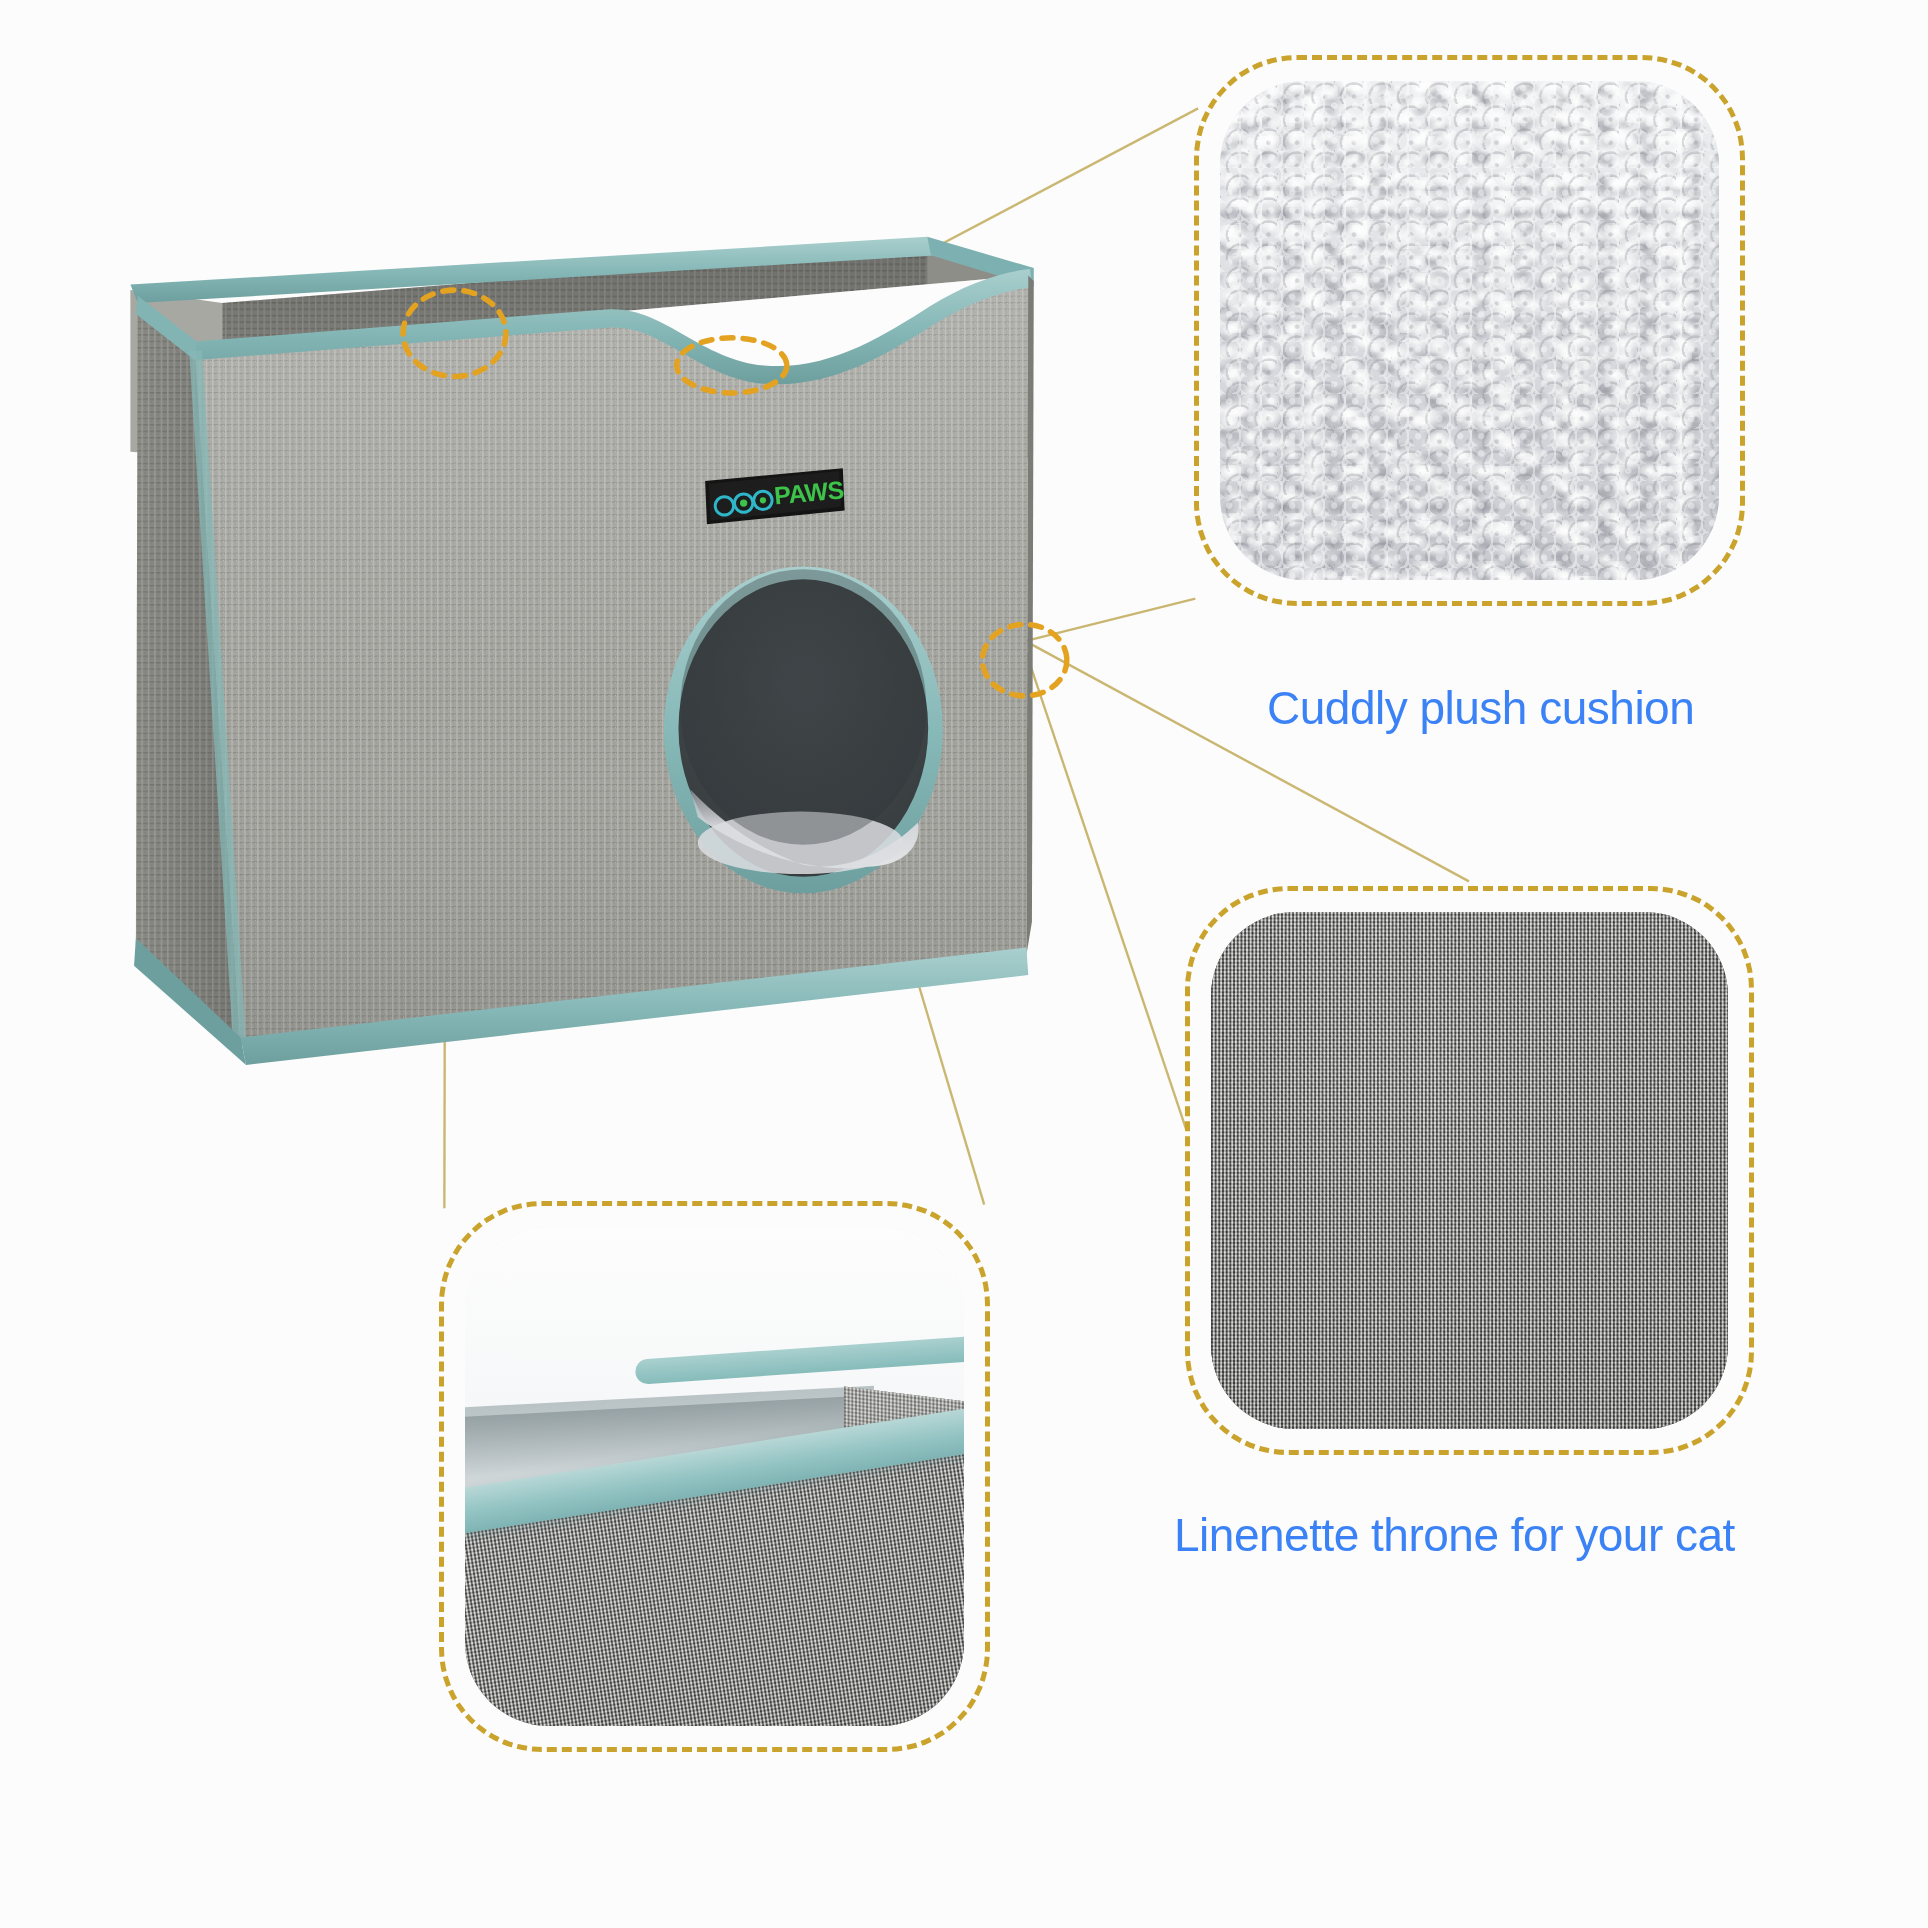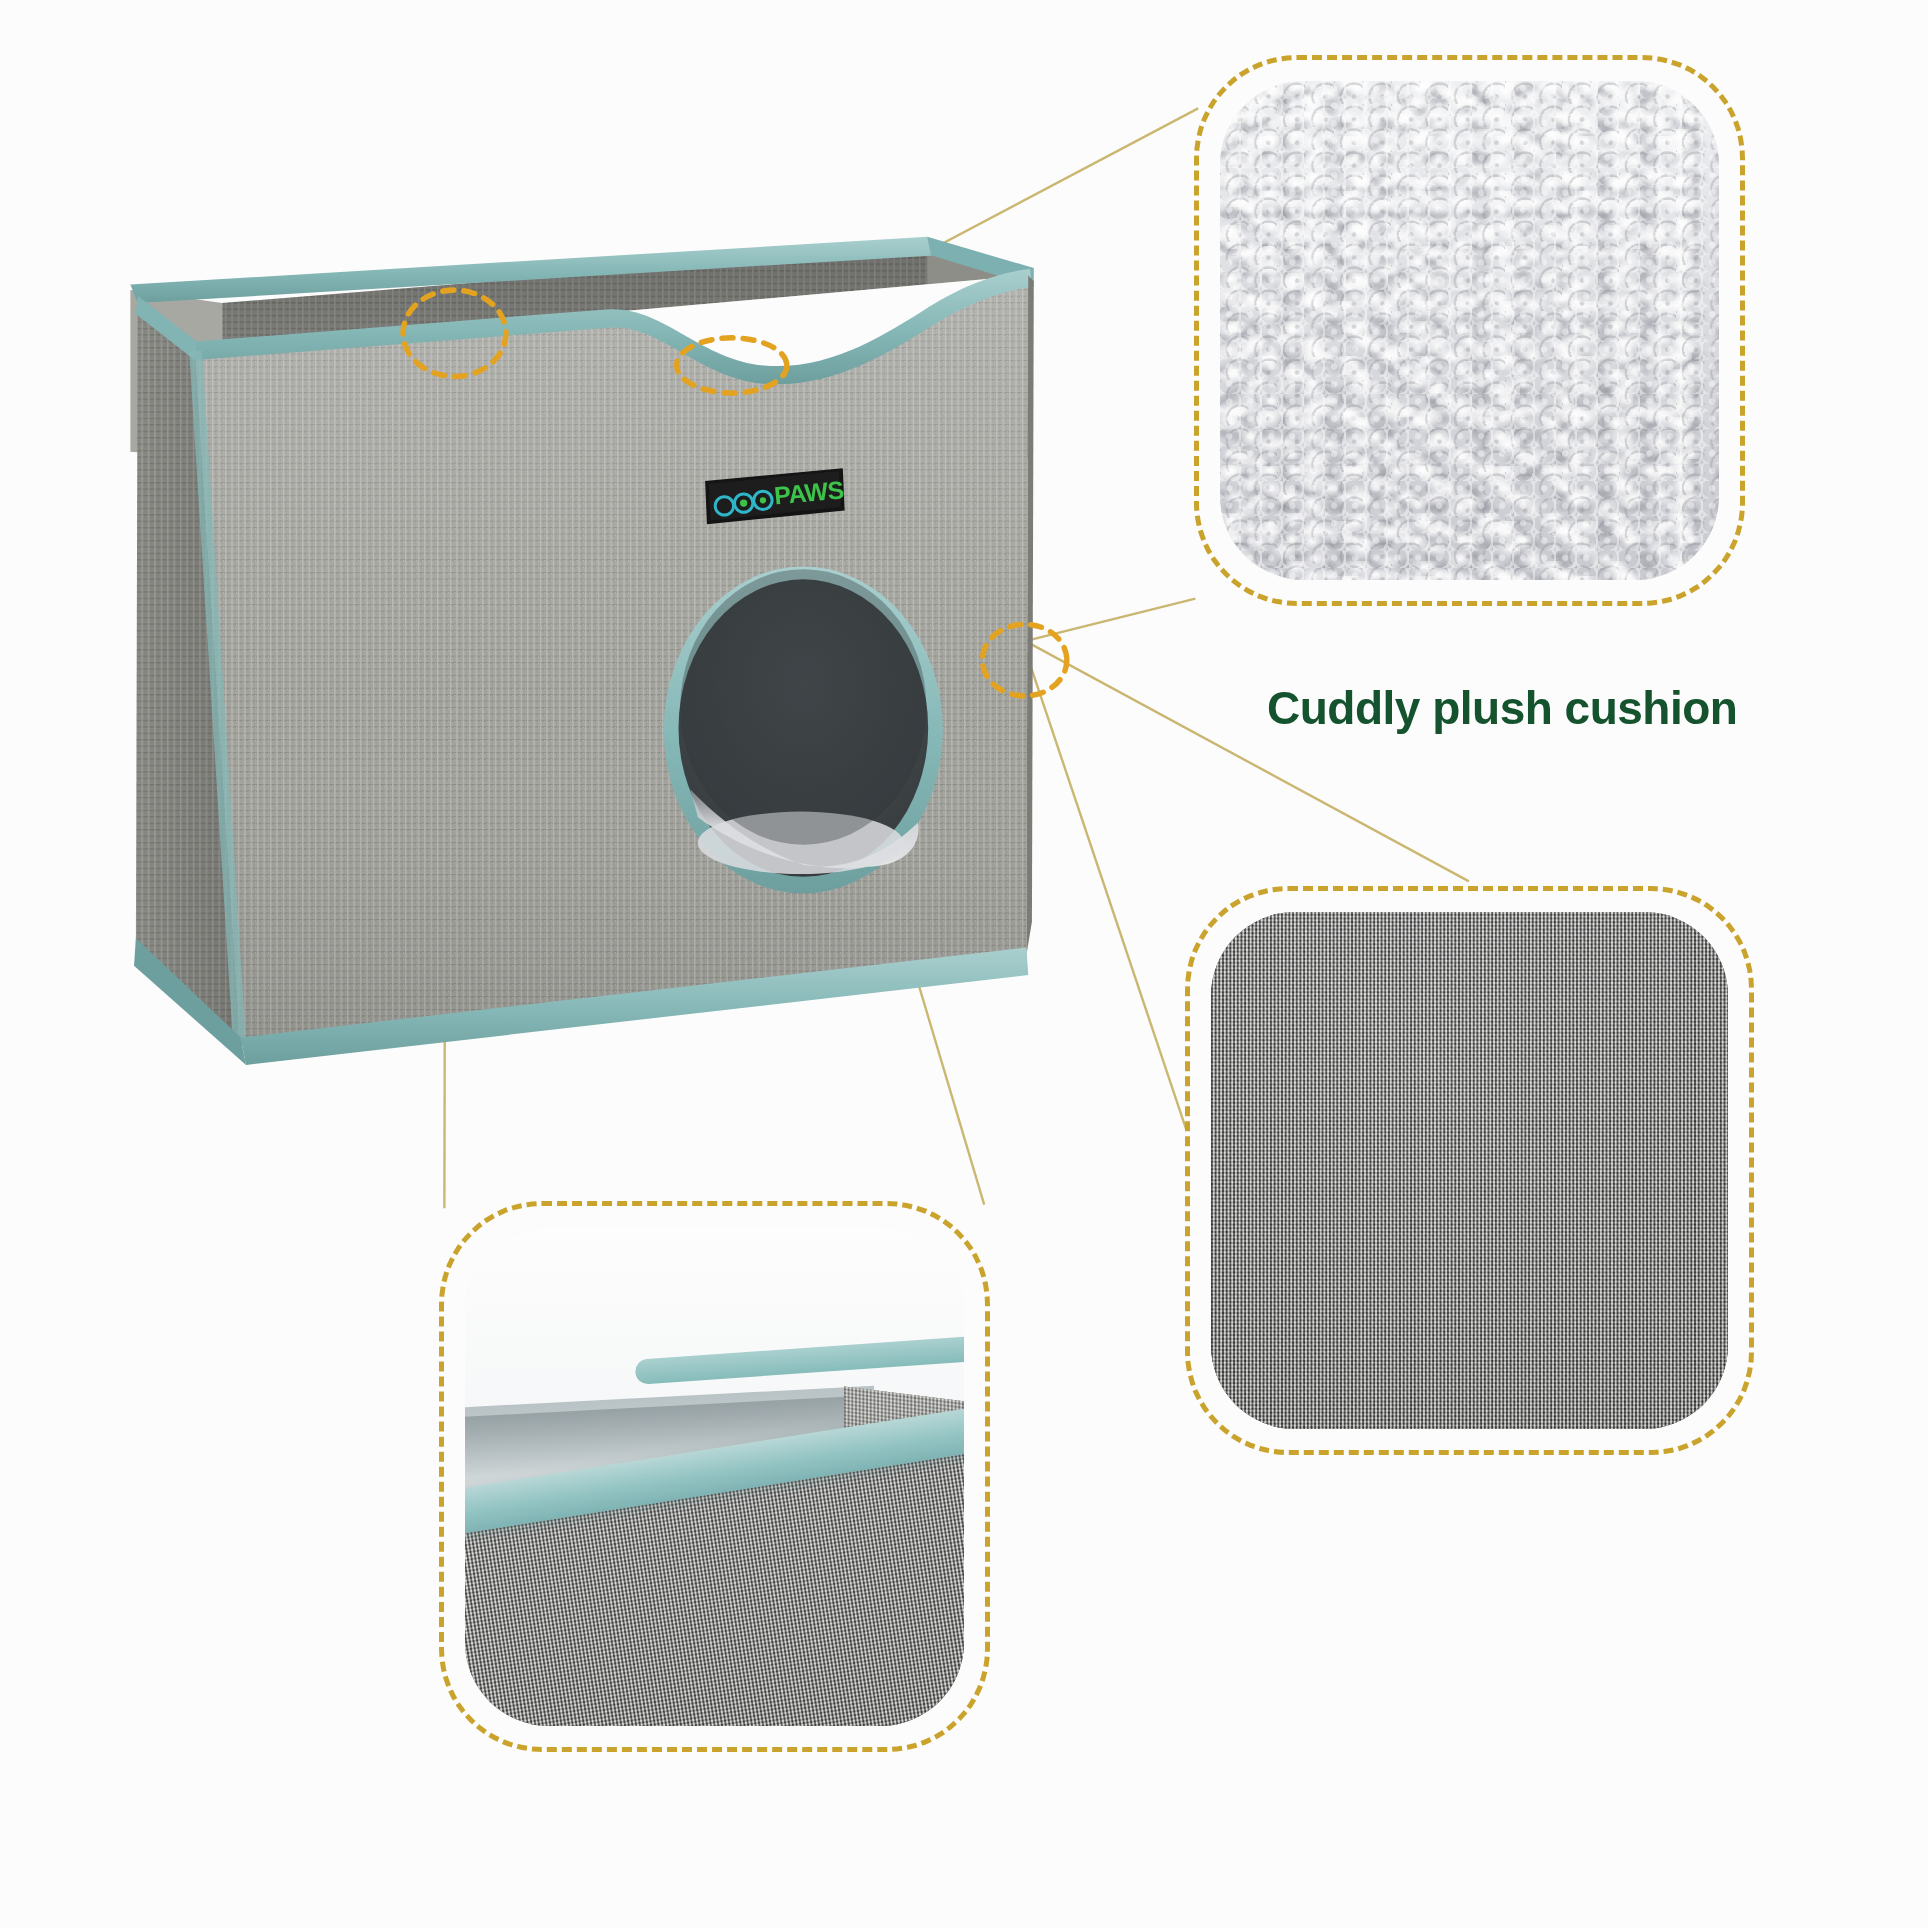--- a/index.html
+++ b/index.html
@@ -180,22 +180,22 @@
       repeating-linear-gradient(90deg, rgba(60,60,60,.35) 0 1.8px, rgba(250,250,250,.35) 1.8px 3.7px),
       repeating-linear-gradient(0deg, rgba(50,50,50,.3) 0 1.8px, rgba(245,245,245,.3) 1.8px 3.7px),
       linear-gradient(180deg, #b3b3ae 0%, #9d9d98 100%);
     background-size: 3.7px 3.7px, 3.7px 3.7px, 100% 100%;
     transform: skewY(7deg);
   }
 
   
   .caption {
     position: absolute;
-    font-weight: 700;
-    color: #14532d;
+    font-weight: 400;
+    color: #3b82f6;
     letter-spacing: -0.5px;
     white-space: nowrap;
     z-index: 7;
     font-stretch: condensed;
   }
 </style>
 </head>
 <body>
 
 <div id="stage">
@@ -364,20 +364,21 @@
     <div class="callout-frame"></div>
   </div>
   <div class="caption" style="left:1267px; top:681px; font-size:46px;">Cuddly plush cushion</div>
 
   <div class="callout" style="left:1185px; top:886px; width:569px; height:569px;">
     <div class="callout-media">
       <div class="tex-linen"></div>
     </div>
     <div class="callout-frame"></div>
   </div>
+  <div class="caption" style="left:1174px; top:1508px; font-size:46px;">Linenette throne for your cat</div>
 
   <div class="callout" style="left:439px; top:1201px; width:551px; height:551px;">
     <div class="callout-media">
       <div class="scene-wall">
         <div class="sw-bg"></div>
         <div class="sw-inner"></div>
         <div class="sw-inner-shadow"></div>
         <div class="sw-right"></div>
         <div class="sw-trim2"></div>
         <div class="sw-front"></div>

